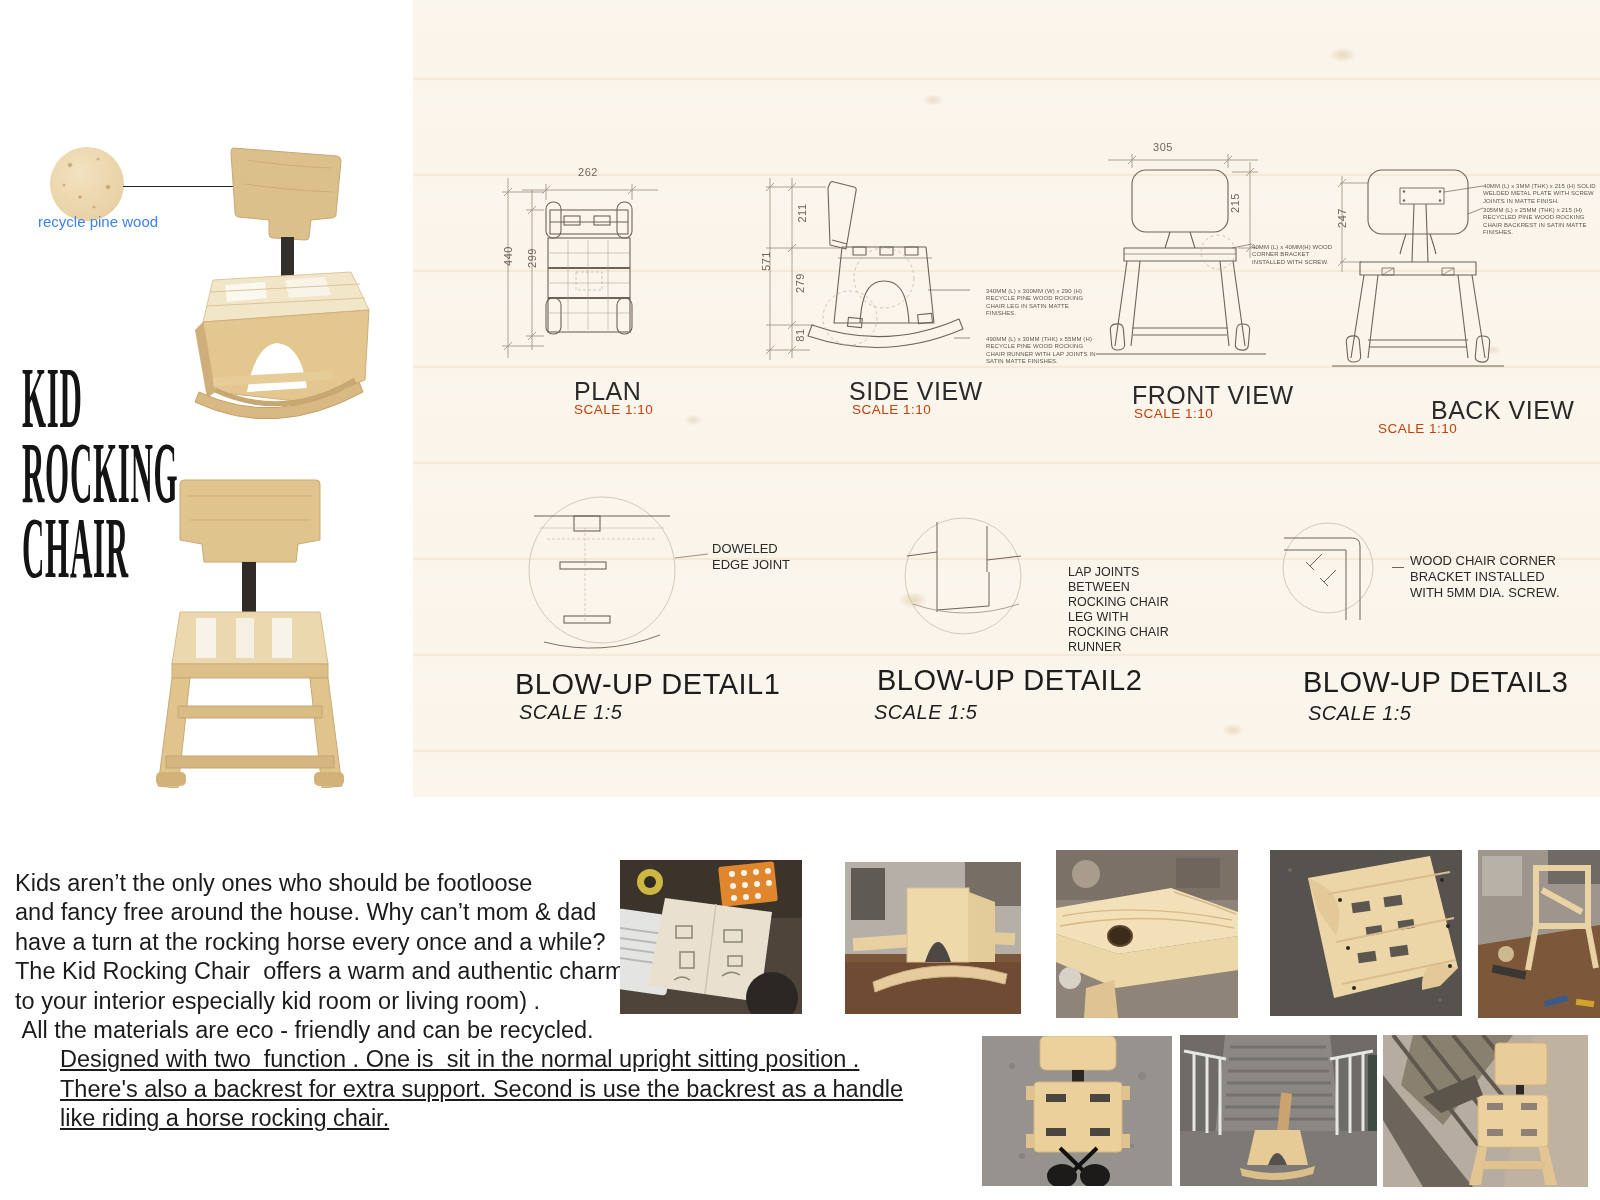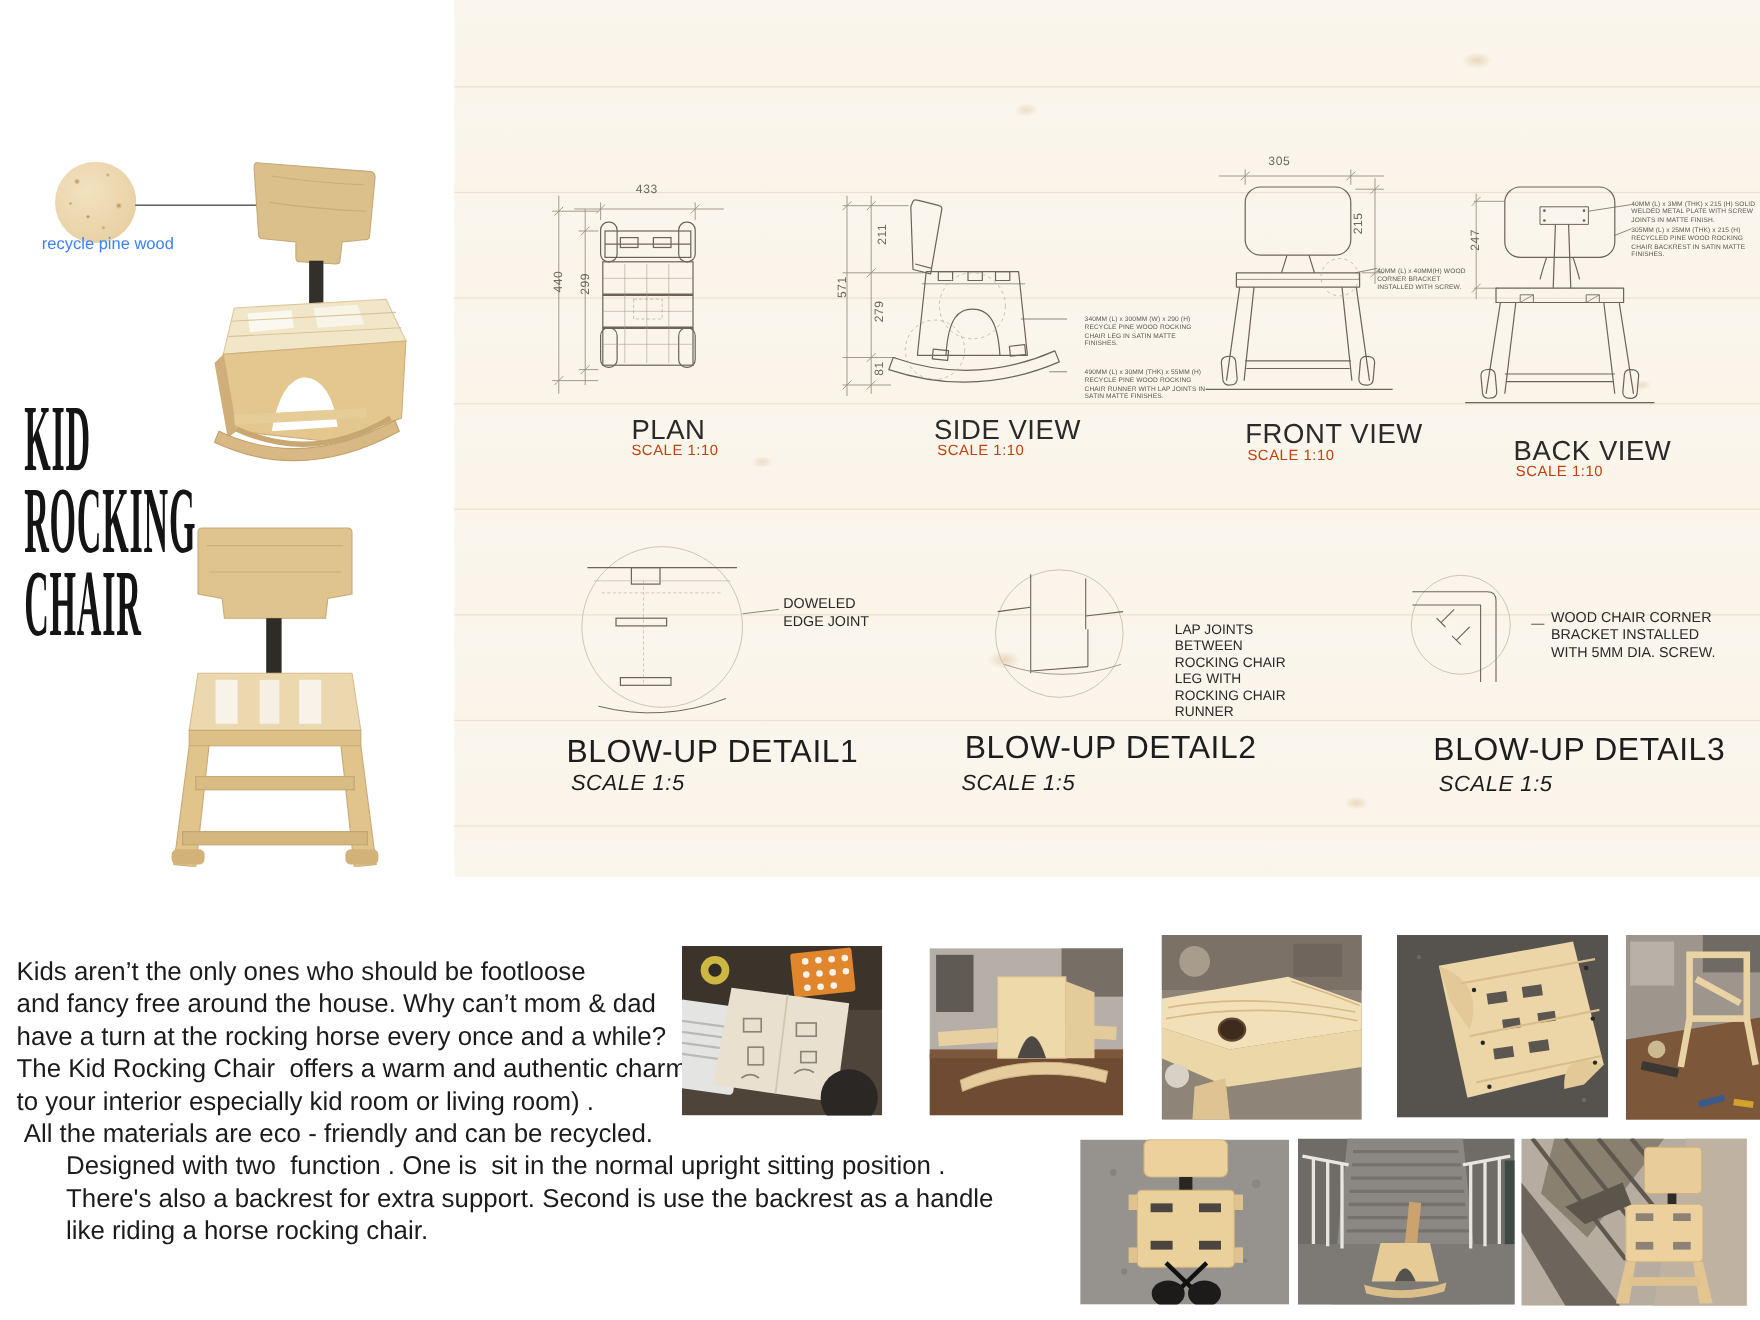--- a/index.html
+++ b/index.html
@@ -24,21 +24,21 @@
   .view-scale{position:absolute;font-size:13.5px;color:#c2410c;letter-spacing:0.5px;}
   .detail-title{position:absolute;font-size:29px;color:#1d1d1d;letter-spacing:0.5px;}
   .detail-scale{position:absolute;font-size:20px;color:#1d1d1d;letter-spacing:0.5px;font-style:italic;}
   .caption{position:absolute;font-size:13px;line-height:16px;color:#2a2a2a;}
   .leader{position:absolute;border-top:1px solid #6e6359;height:0;}
   .title-line{position:absolute;left:22px;font-family:"Liberation Serif",serif;font-weight:bold;
     font-size:86px;line-height:1;color:#141414;transform:scaleX(0.36);transform-origin:left top;
     letter-spacing:2px;white-space:nowrap;}
   #desc{position:absolute;left:15px;top:869px;width:905px;}
   .desc-line{font-size:23.5px;line-height:29.4px;color:#1b1b1b;white-space:pre-wrap;}
-  .desc-line.indent{margin-left:45px;}
+  .desc-line.indent{margin-left:45px;text-decoration:underline;}
   #material-label{position:absolute;left:38px;top:213px;font-size:15px;color:#3b82f6;}
   #wood-circle{position:absolute;left:50px;top:147px;width:74px;height:74px;border-radius:50%;
     background-image:
       radial-gradient(circle 3px at 20px 18px,#b98d52 0%,rgba(185,141,82,0) 100%),
       radial-gradient(circle 2px at 48px 12px,#c49a5e 0%,rgba(196,154,94,0) 100%),
       radial-gradient(circle 3px at 58px 40px,#b98d52 0%,rgba(185,141,82,0) 100%),
       radial-gradient(circle 2px at 30px 50px,#ab7d45 0%,rgba(171,125,69,0) 100%),
       radial-gradient(circle 2px at 44px 60px,#c49a5e 0%,rgba(196,154,94,0) 100%),
       radial-gradient(circle 2px at 14px 38px,#c49a5e 0%,rgba(196,154,94,0) 100%),
       radial-gradient(circle at 40% 35%,#f2e2c0 0%,#e9d2a6 70%,#ddc08c 100%);}
@@ -128,21 +128,21 @@
     <g stroke="#a3988a" stroke-width="0.5" fill="none">
       <line x1="66" y1="103" x2="148" y2="103"></line>
       <line x1="66" y1="133" x2="148" y2="133"></line>
       <line x1="66" y1="163" x2="148" y2="163"></line>
       <line x1="86" y1="90" x2="86" y2="180"></line>
       <line x1="106" y1="90" x2="106" y2="180"></line>
       <line x1="126" y1="90" x2="126" y2="180"></line>
       <rect x="94" y="122" width="26" height="18" stroke-dasharray="3 2"></rect>
     </g>
   </svg>
-  <div class="dim" style="left:571px;top:166px">433</div>
+  <div class="dim" style="left:571px;top:166px">262</div>
   <div class="dim v" style="left:491px;top:250px">440</div>
   <div class="dim v" style="left:515px;top:252px">299</div>
   <div class="view-title" style="left:574px;top:377px">PLAN</div>
   <div class="view-scale" style="left:574px;top:402px">SCALE 1:10</div>
 
   <svg class="abs" style="left:756px;top:148px" width="340" height="275" viewBox="0 0 340 275">
     <g stroke="#9a8e7e" stroke-width="0.8" fill="none">
       <line x1="14" y1="30" x2="14" y2="212"></line>
       <line x1="10" y1="43" x2="18" y2="35"></line>
       <line x1="10" y1="206" x2="18" y2="198"></line>
@@ -256,21 +256,21 @@
     <g fill="#6e6359">
       <circle cx="82" cy="51.5" r="1.2"></circle>
         <circle cx="118" cy="51.5" r="1.2"></circle>
       <circle cx="82" cy="60.5" r="1.2"></circle>
         <circle cx="118" cy="60.5" r="1.2"></circle>
     </g>
   </svg>
   <div class="dim v" style="left:1325px;top:212px">247</div>
   <div class="note" style="left:1483px;top:183px;width:118px">40MM (L) x 3MM (THK) x 215 (H) SOLID WELDED METAL PLATE  WITH SCREW JOINTS IN MATTE FINISH.</div>
   <div class="note" style="left:1483px;top:207px;width:118px">305MM (L) x 25MM (THK) x 215 (H) RECYCLED PINE WOOD ROCKING CHAIR BACKREST IN SATIN MATTE FINISHES.</div>
-  <div class="view-title" style="left:1376px;top:396px">BACK VIEW</div>
+  <div class="view-title" style="left:1431px;top:396px">BACK VIEW</div>
   <div class="view-scale" style="left:1378px;top:421px">SCALE 1:10</div>
 
   <svg class="abs" style="left:512px;top:482px" width="200" height="185" viewBox="0 0 200 185">
     <circle cx="90" cy="88" r="73" stroke="#c9bda9" stroke-width="0.8" fill="none"></circle>
     <g stroke="#6e6359" stroke-width="1.1" fill="none">
       <line x1="22" y1="34" x2="158" y2="34"></line>
       <rect x="62" y="34" width="26" height="15"></rect>
       <rect x="48" y="80" width="46" height="7"></rect>
       <rect x="52" y="134" width="46" height="7"></rect>
       <path d="M32,160 Q90,175 148,153" stroke-width="0.9"></path>

